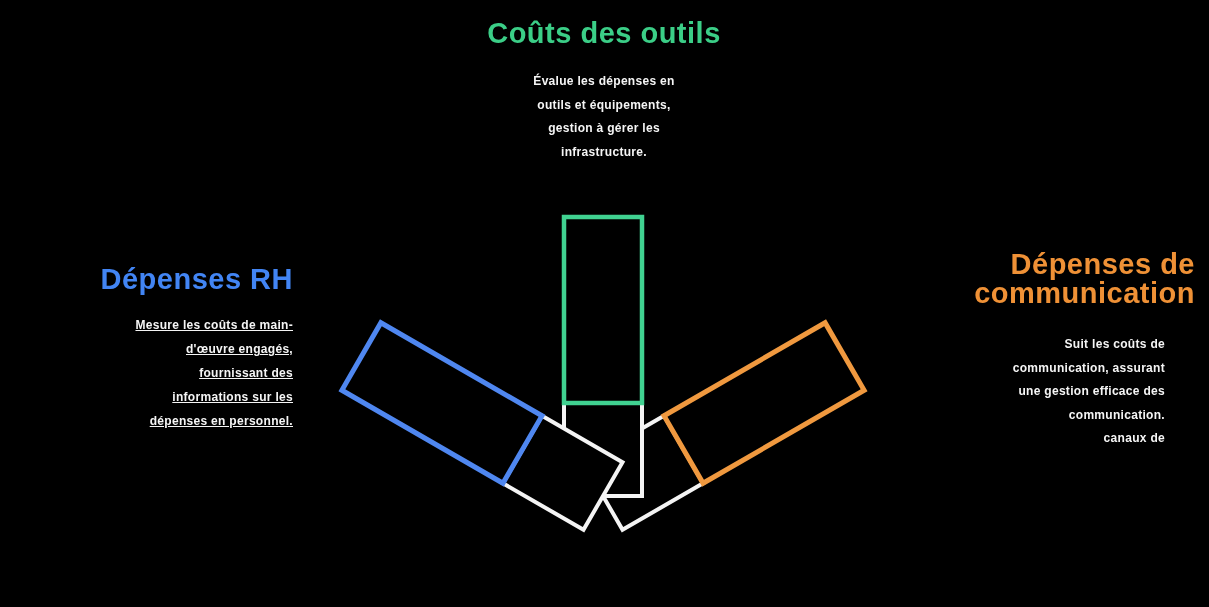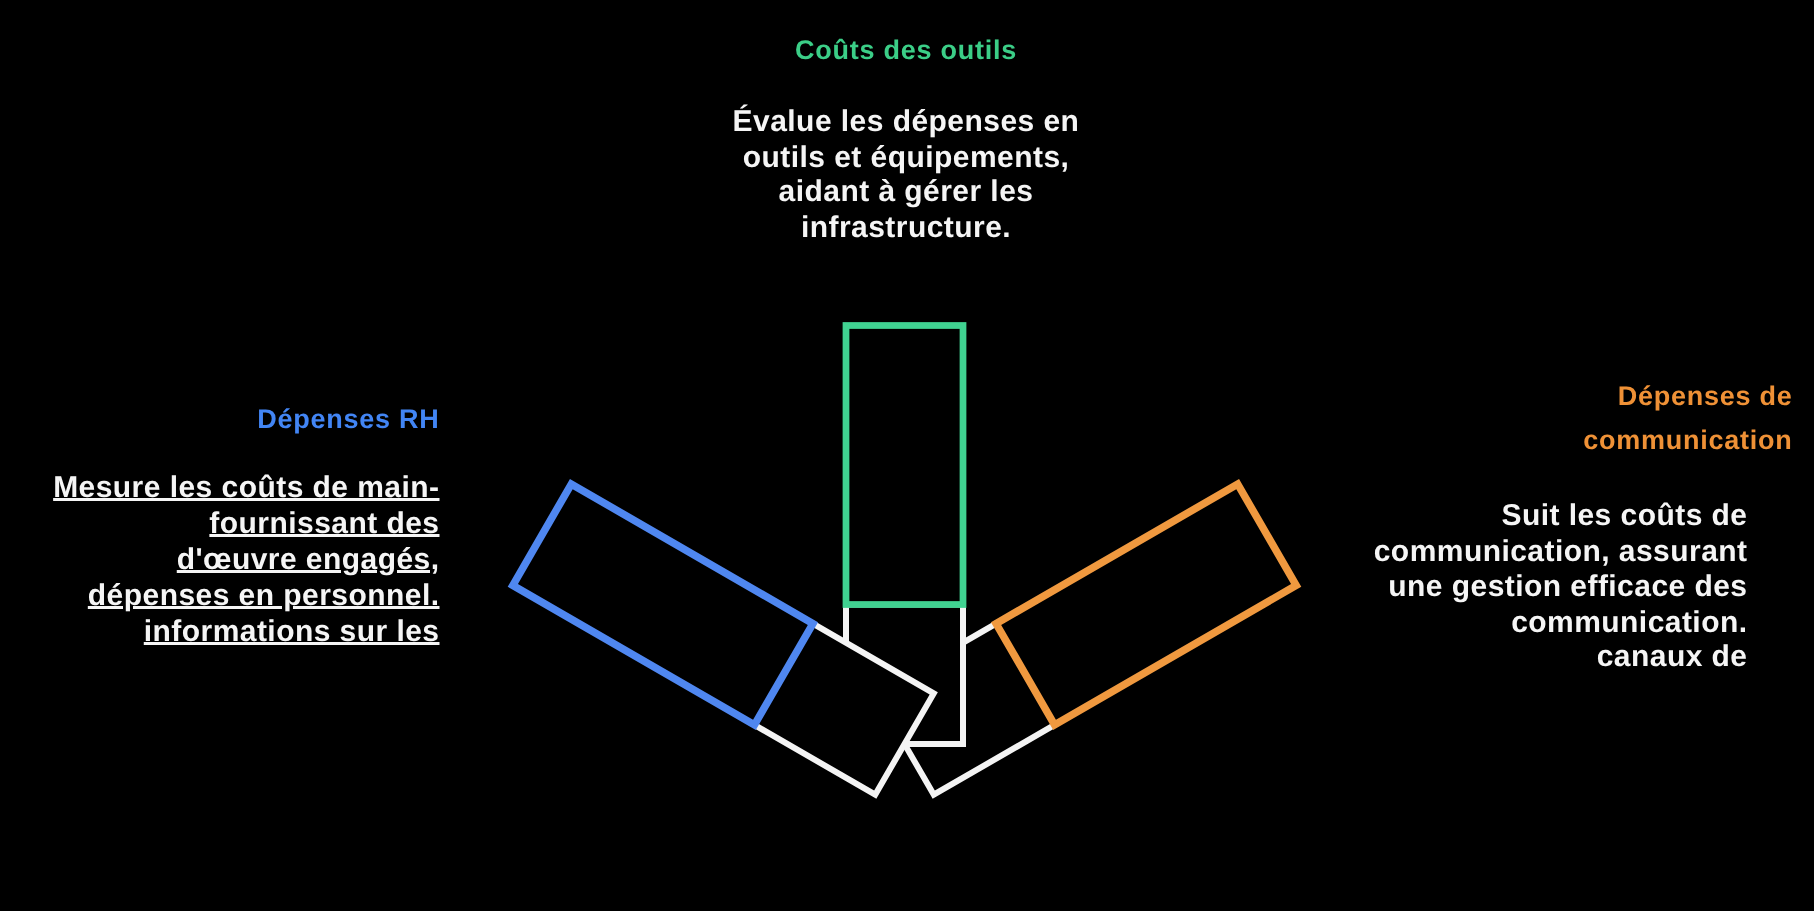--- a/index.html
+++ b/index.html
@@ -14,28 +14,28 @@
     overflow: hidden;
     font-family: "Liberation Sans", "DejaVu Sans", sans-serif;
   }
   .diagram-svg {
     position: absolute;
     left: 0;
     top: 0;
   }
   .title {
     position: absolute;
-    font-size: 18px;
+    font-size: 29px;
     font-weight: 700;
     letter-spacing: 0.5px;
     line-height: 28px;
   }
   .body-text {
     position: absolute;
-    font-size: 20px;
+    font-size: 12px;
     font-weight: 700;
     letter-spacing: 0.3px;
     line-height: 23.5px;
   }
   .align-center { text-align: center; }
   .align-right  { text-align: right; }
   .align-left   { text-align: right; }
 </style>
 </head>
 <body>
@@ -58,31 +58,31 @@
     </g>
     <g transform="rotate(60 603 496)">
       <rect x="564" y="217" width="78" height="186" fill="#000" stroke-width="5" style="stroke: rgb(240, 153, 63);"></rect>
     </g>
   </svg>
 
   <div class="title align-center" style="left: 454px; top: 19px; width: 300px; color: rgb(59, 206, 135);">Coûts des outils</div>
   <div class="body-text align-center" style="left: 464px; top: 70px; width: 280px; color: rgb(245, 245, 245);">
     <div>Évalue les dépenses en</div>
     <div>outils et équipements,</div>
-    <div>aidant à gérer les</div>
+    <div>gestion à gérer les</div>
     <div>infrastructure.</div>
   </div>
 
   <div class="title align-right" style="right: 916px; top: 265px; width: 300px; color: rgb(66, 133, 244);">Dépenses RH</div>
   <div class="body-text align-right" style="right: 916px; top: 313px; width: 280px; line-height: 24px; color: rgb(245, 245, 245); text-decoration: underline;">
     <div>Mesure les coûts de main-</div>
+    <div>d'œuvre engagés,</div>
     <div>fournissant des</div>
-    <div>d'œuvre engagés,</div>
+    <div>informations sur les</div>
     <div>dépenses en personnel.</div>
-    <div>informations sur les</div>
   </div>
 
   <div class="title align-left" style="left: 915px; top: 250px; width: 280px; line-height: 28.5px; color: rgb(239, 145, 54);">
     <div>Dépenses de</div>
     <div>communication</div>
   </div>
   <div class="body-text align-left" style="left: 915px; top: 333px; width: 250px; color: rgb(245, 245, 245);">
     <div>Suit les coûts de</div>
     <div>communication, assurant</div>
     <div>une gestion efficace des</div>

